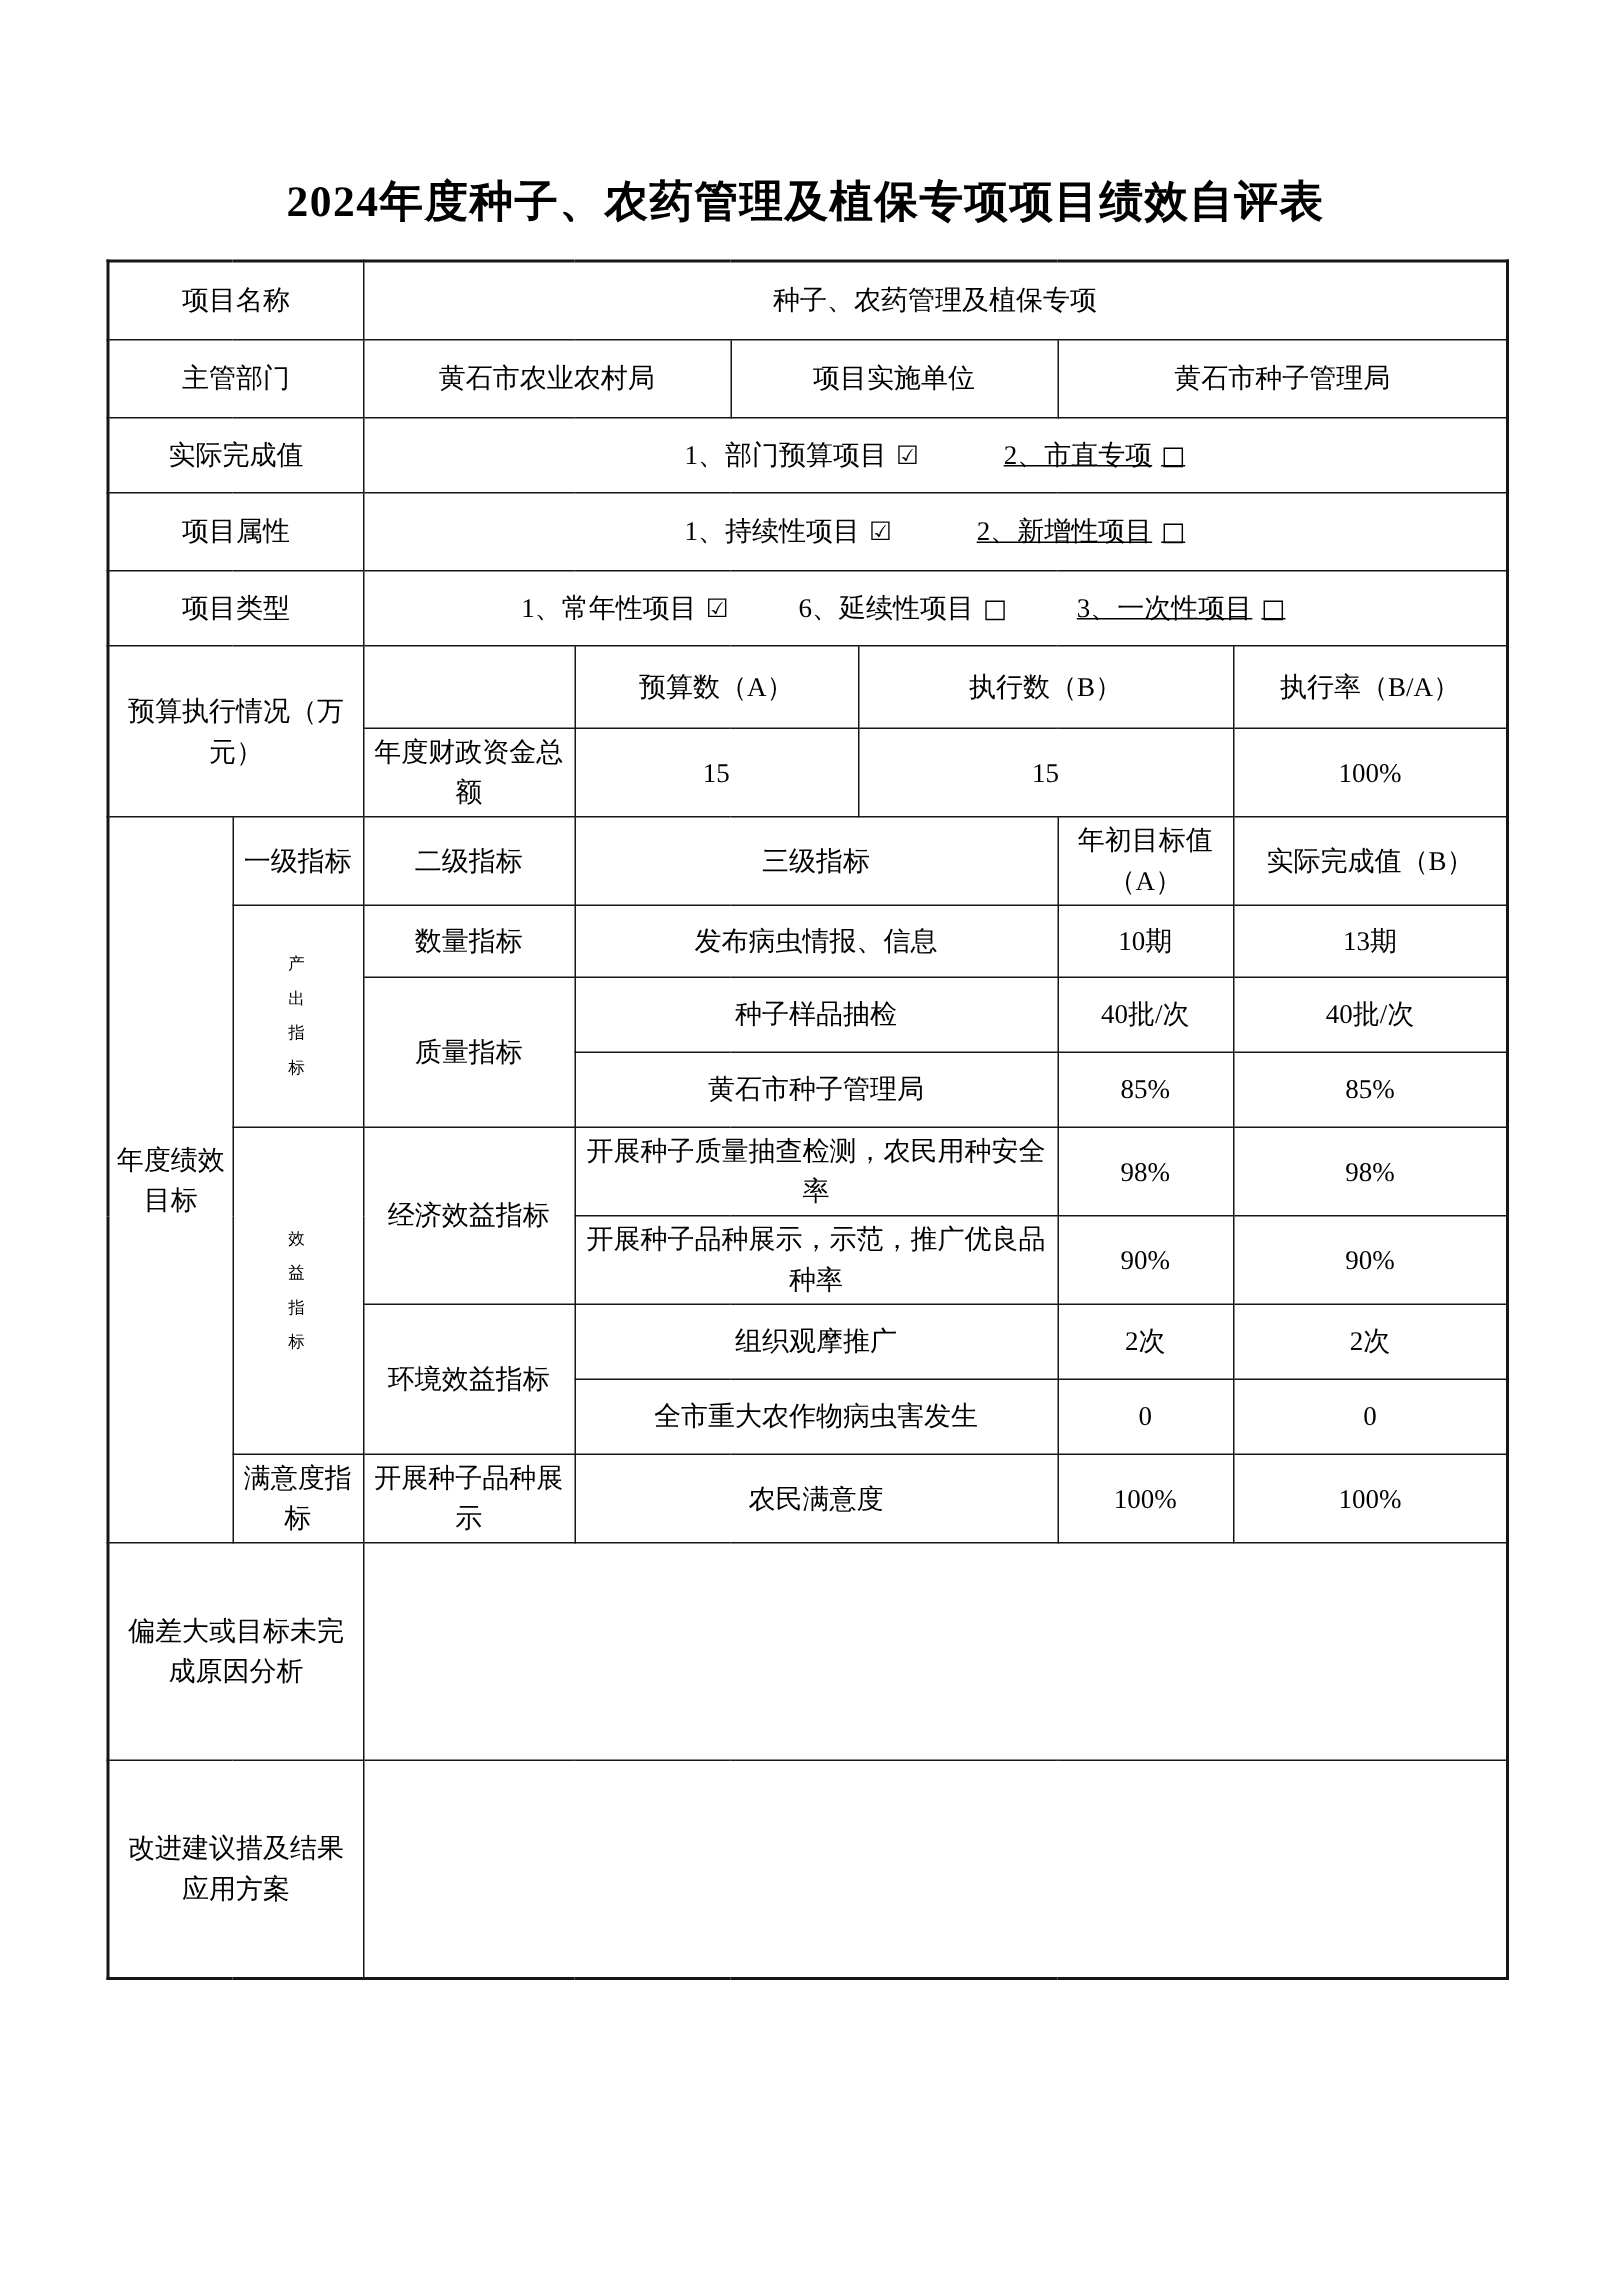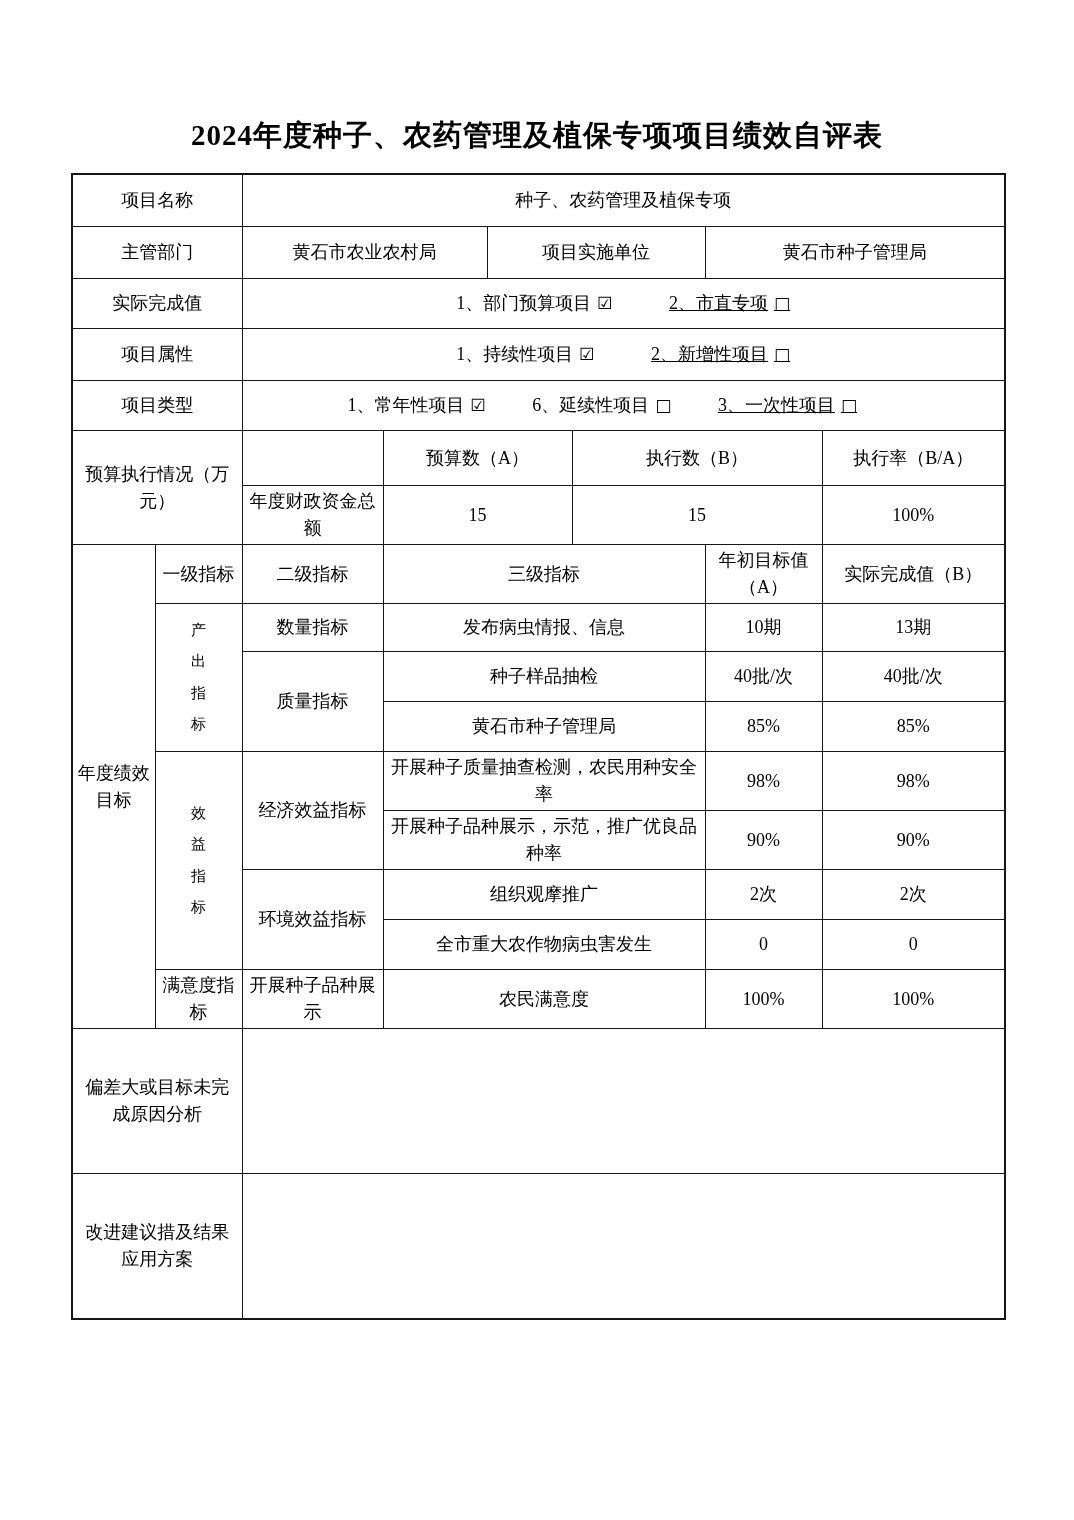--- a/index.html
+++ b/index.html
@@ -57,22 +57,22 @@
   .box{
     margin-left:6px;
     font-family:"DejaVu Sans","Liberation Sans",sans-serif;
     font-size:17px;
   }
   .vtext{
     display:inline-block;
     width:1.15em;
     word-break:break-all;
     line-height:2.1;
-    font-size:15px;
-    text-align:center;
+    font-size:11px;
+    text-align:left;
   }
   td.biglabel{font-size:18px;}
 </style>
 </head>
 <body>
 
 <div class="page">
 
   <div class="doc-title">2024年度种子、农药管理及植保专项项目绩效自评表</div>
 

